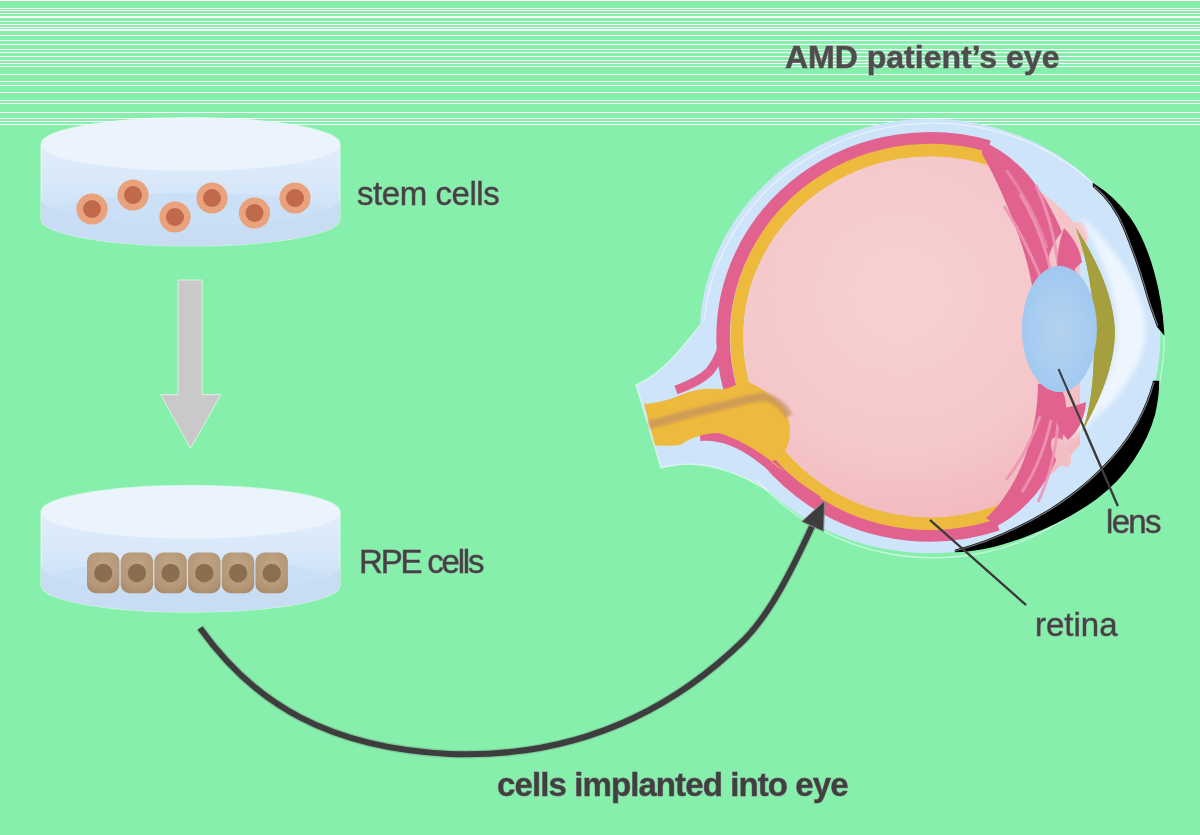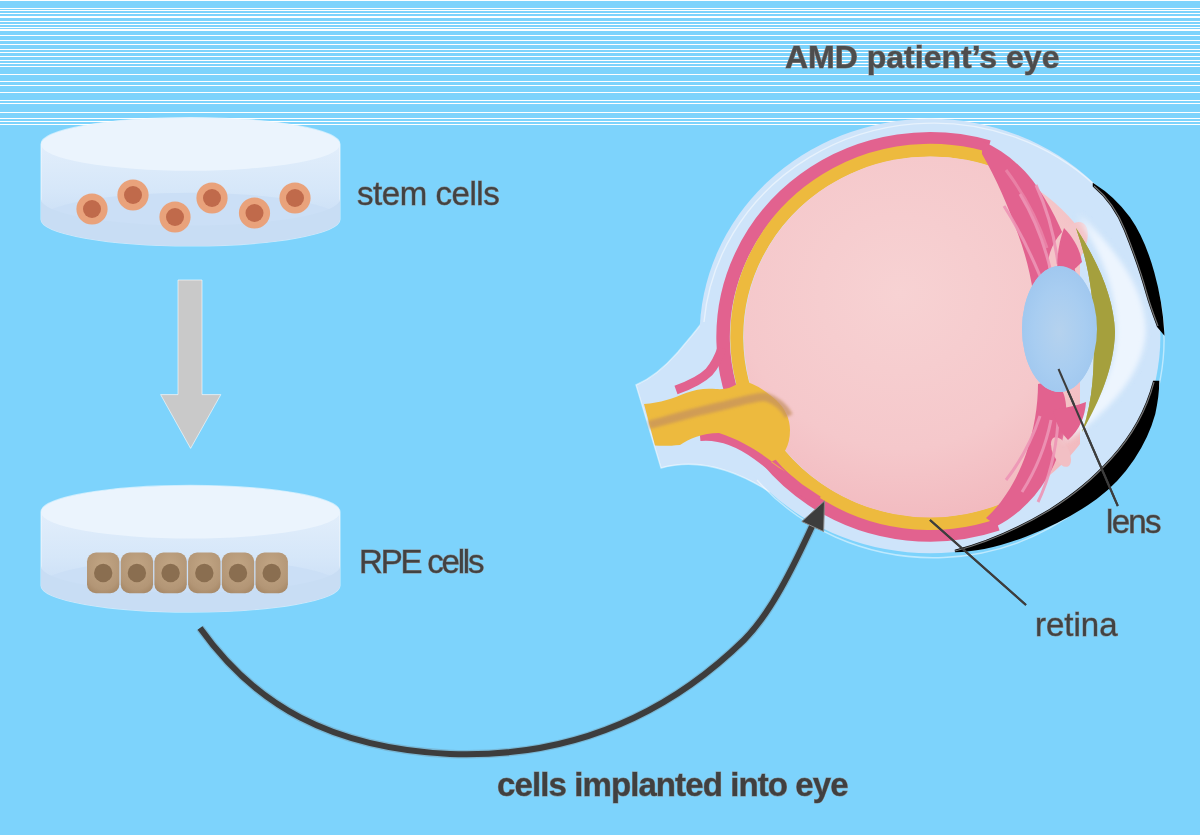--- a/index.html
+++ b/index.html
@@ -1,16 +1,16 @@
 <!DOCTYPE html>
 <html><head>
 <meta charset="utf-8">
 <style>
   html,body{margin:0;padding:0;background:#000;}
-  #stage{position:relative;width:1200px;height:835px;background:#7dd3fc;overflow:hidden;
+  #stage{position:relative;width:1200px;height:835px;background:#86efac;overflow:hidden;
          font-family:"Liberation Sans", sans-serif;}
   svg{position:absolute;left:0;top:0;}
 </style>
 </head>
 <body>
 <div id="stage">
 <svg width="1200" height="835" viewBox="0 0 1200 835">
   <defs>
     <radialGradient id="vitreous" cx="0.42" cy="0.38" r="0.78">
       <stop offset="0" stop-color="#f7d2d3"></stop>

